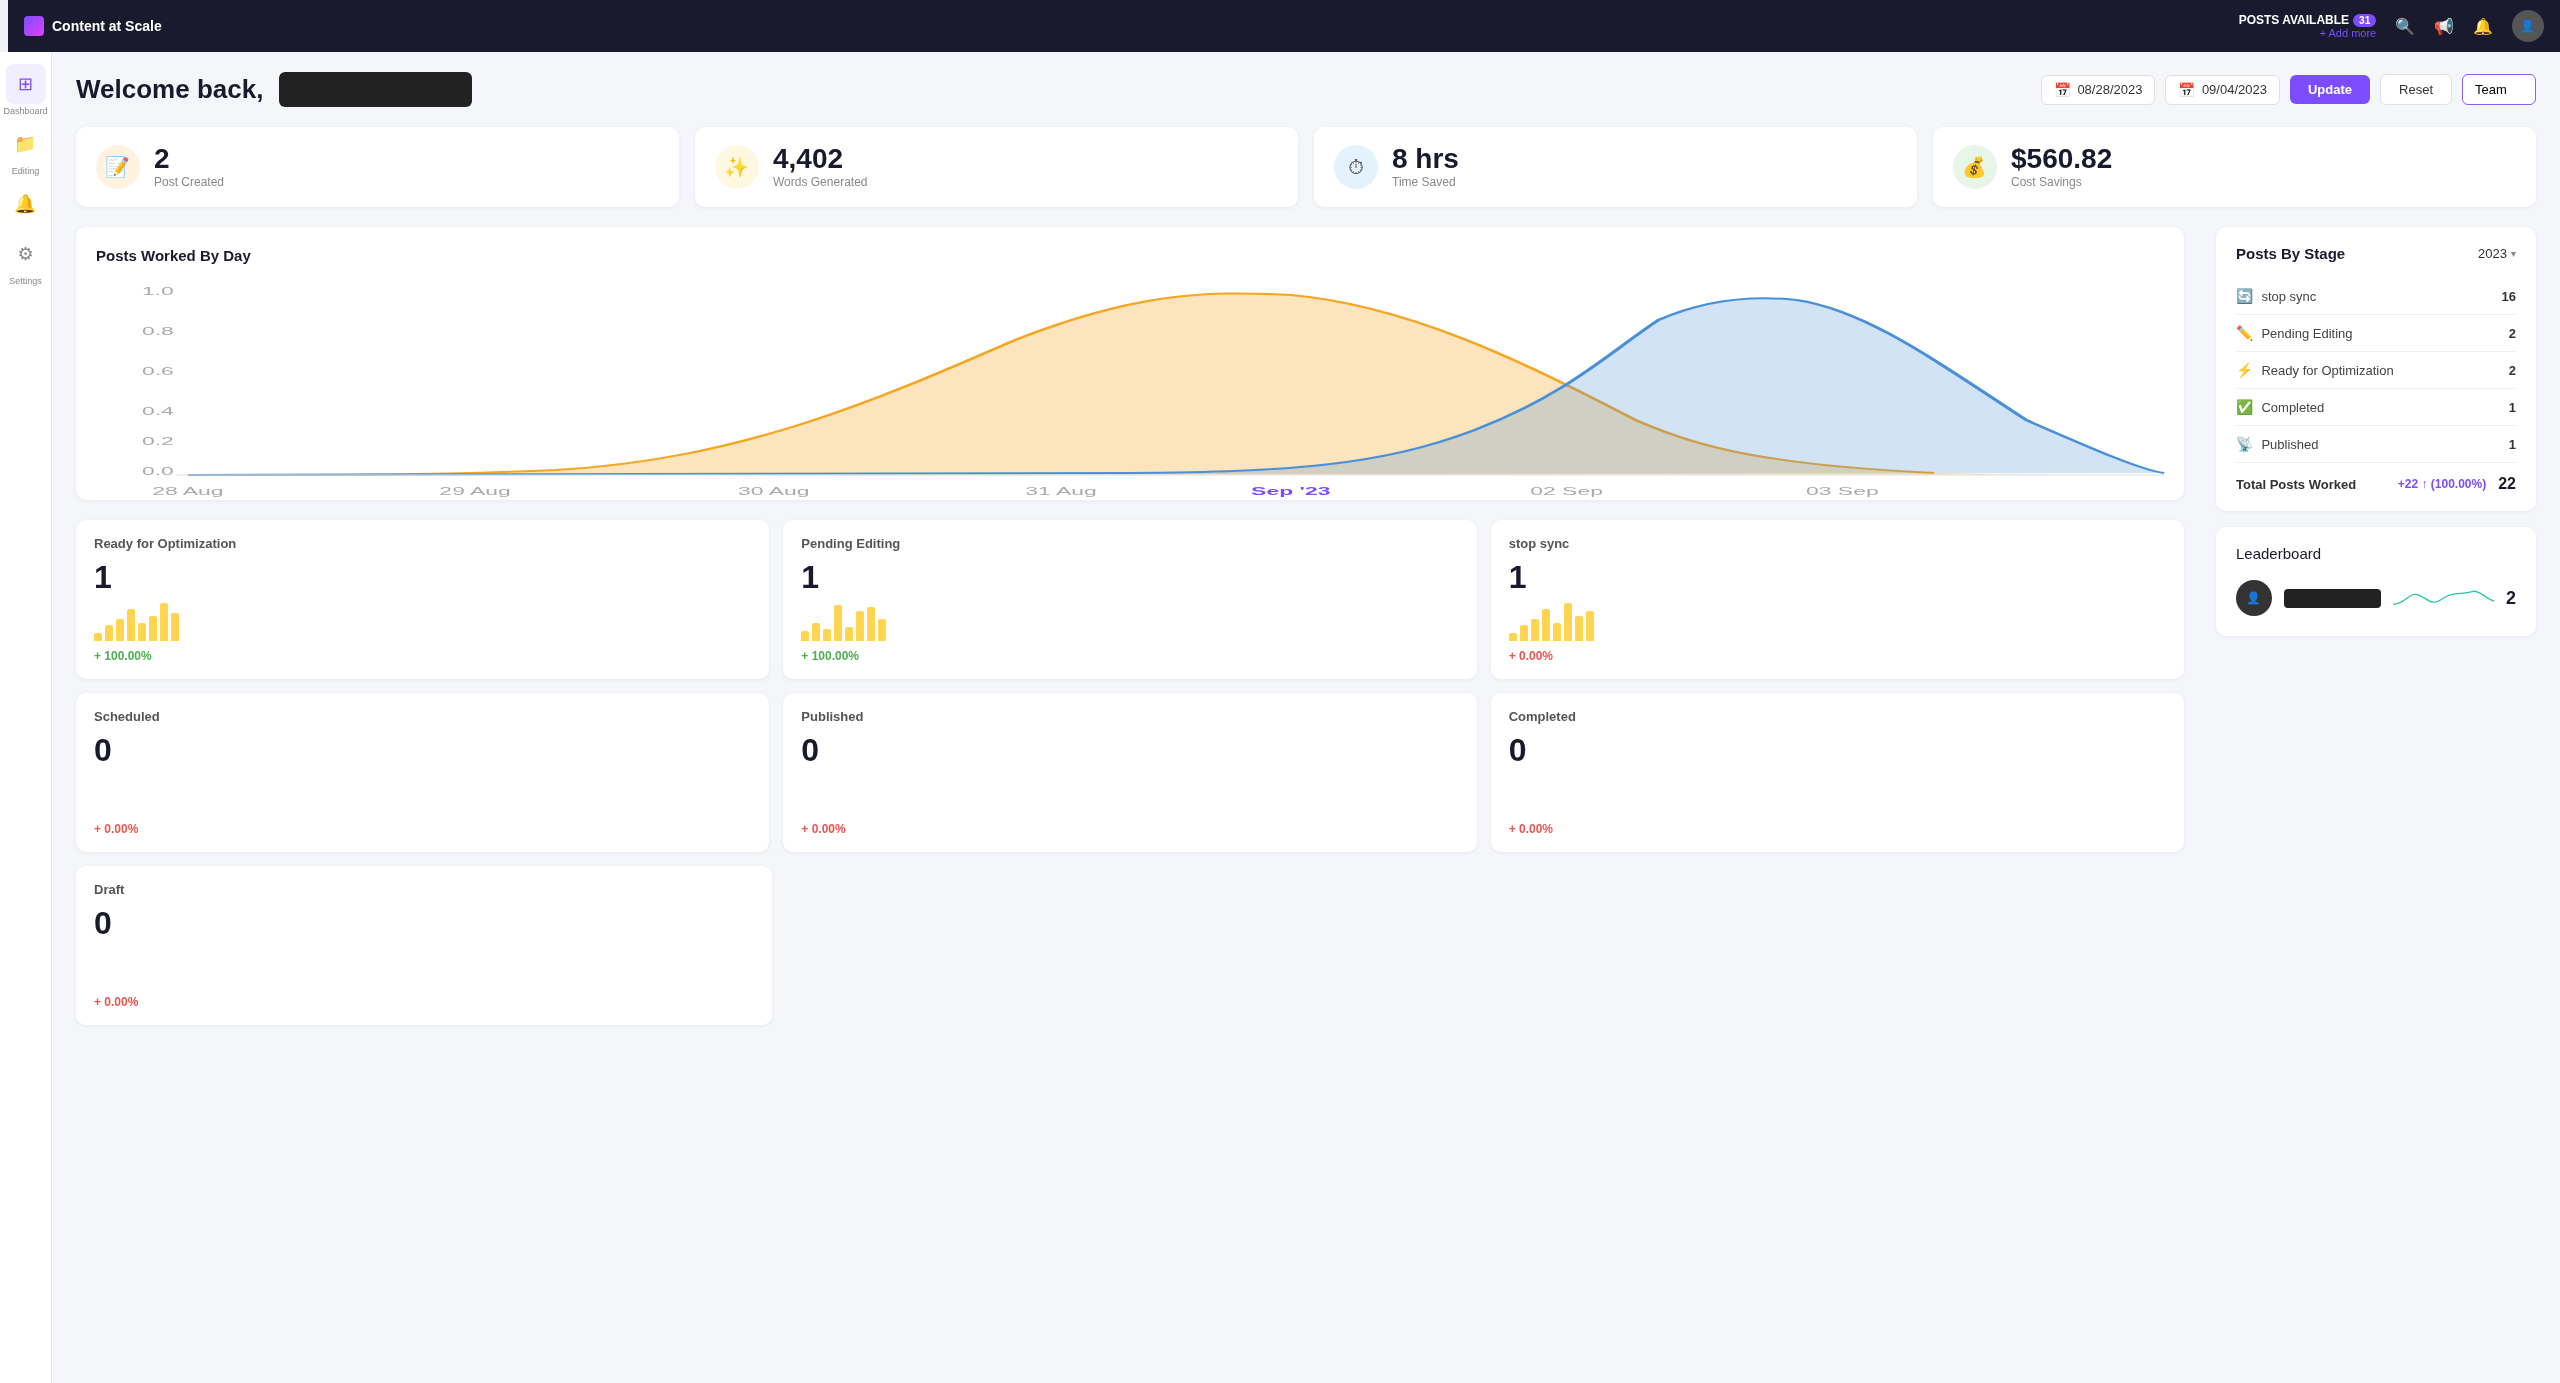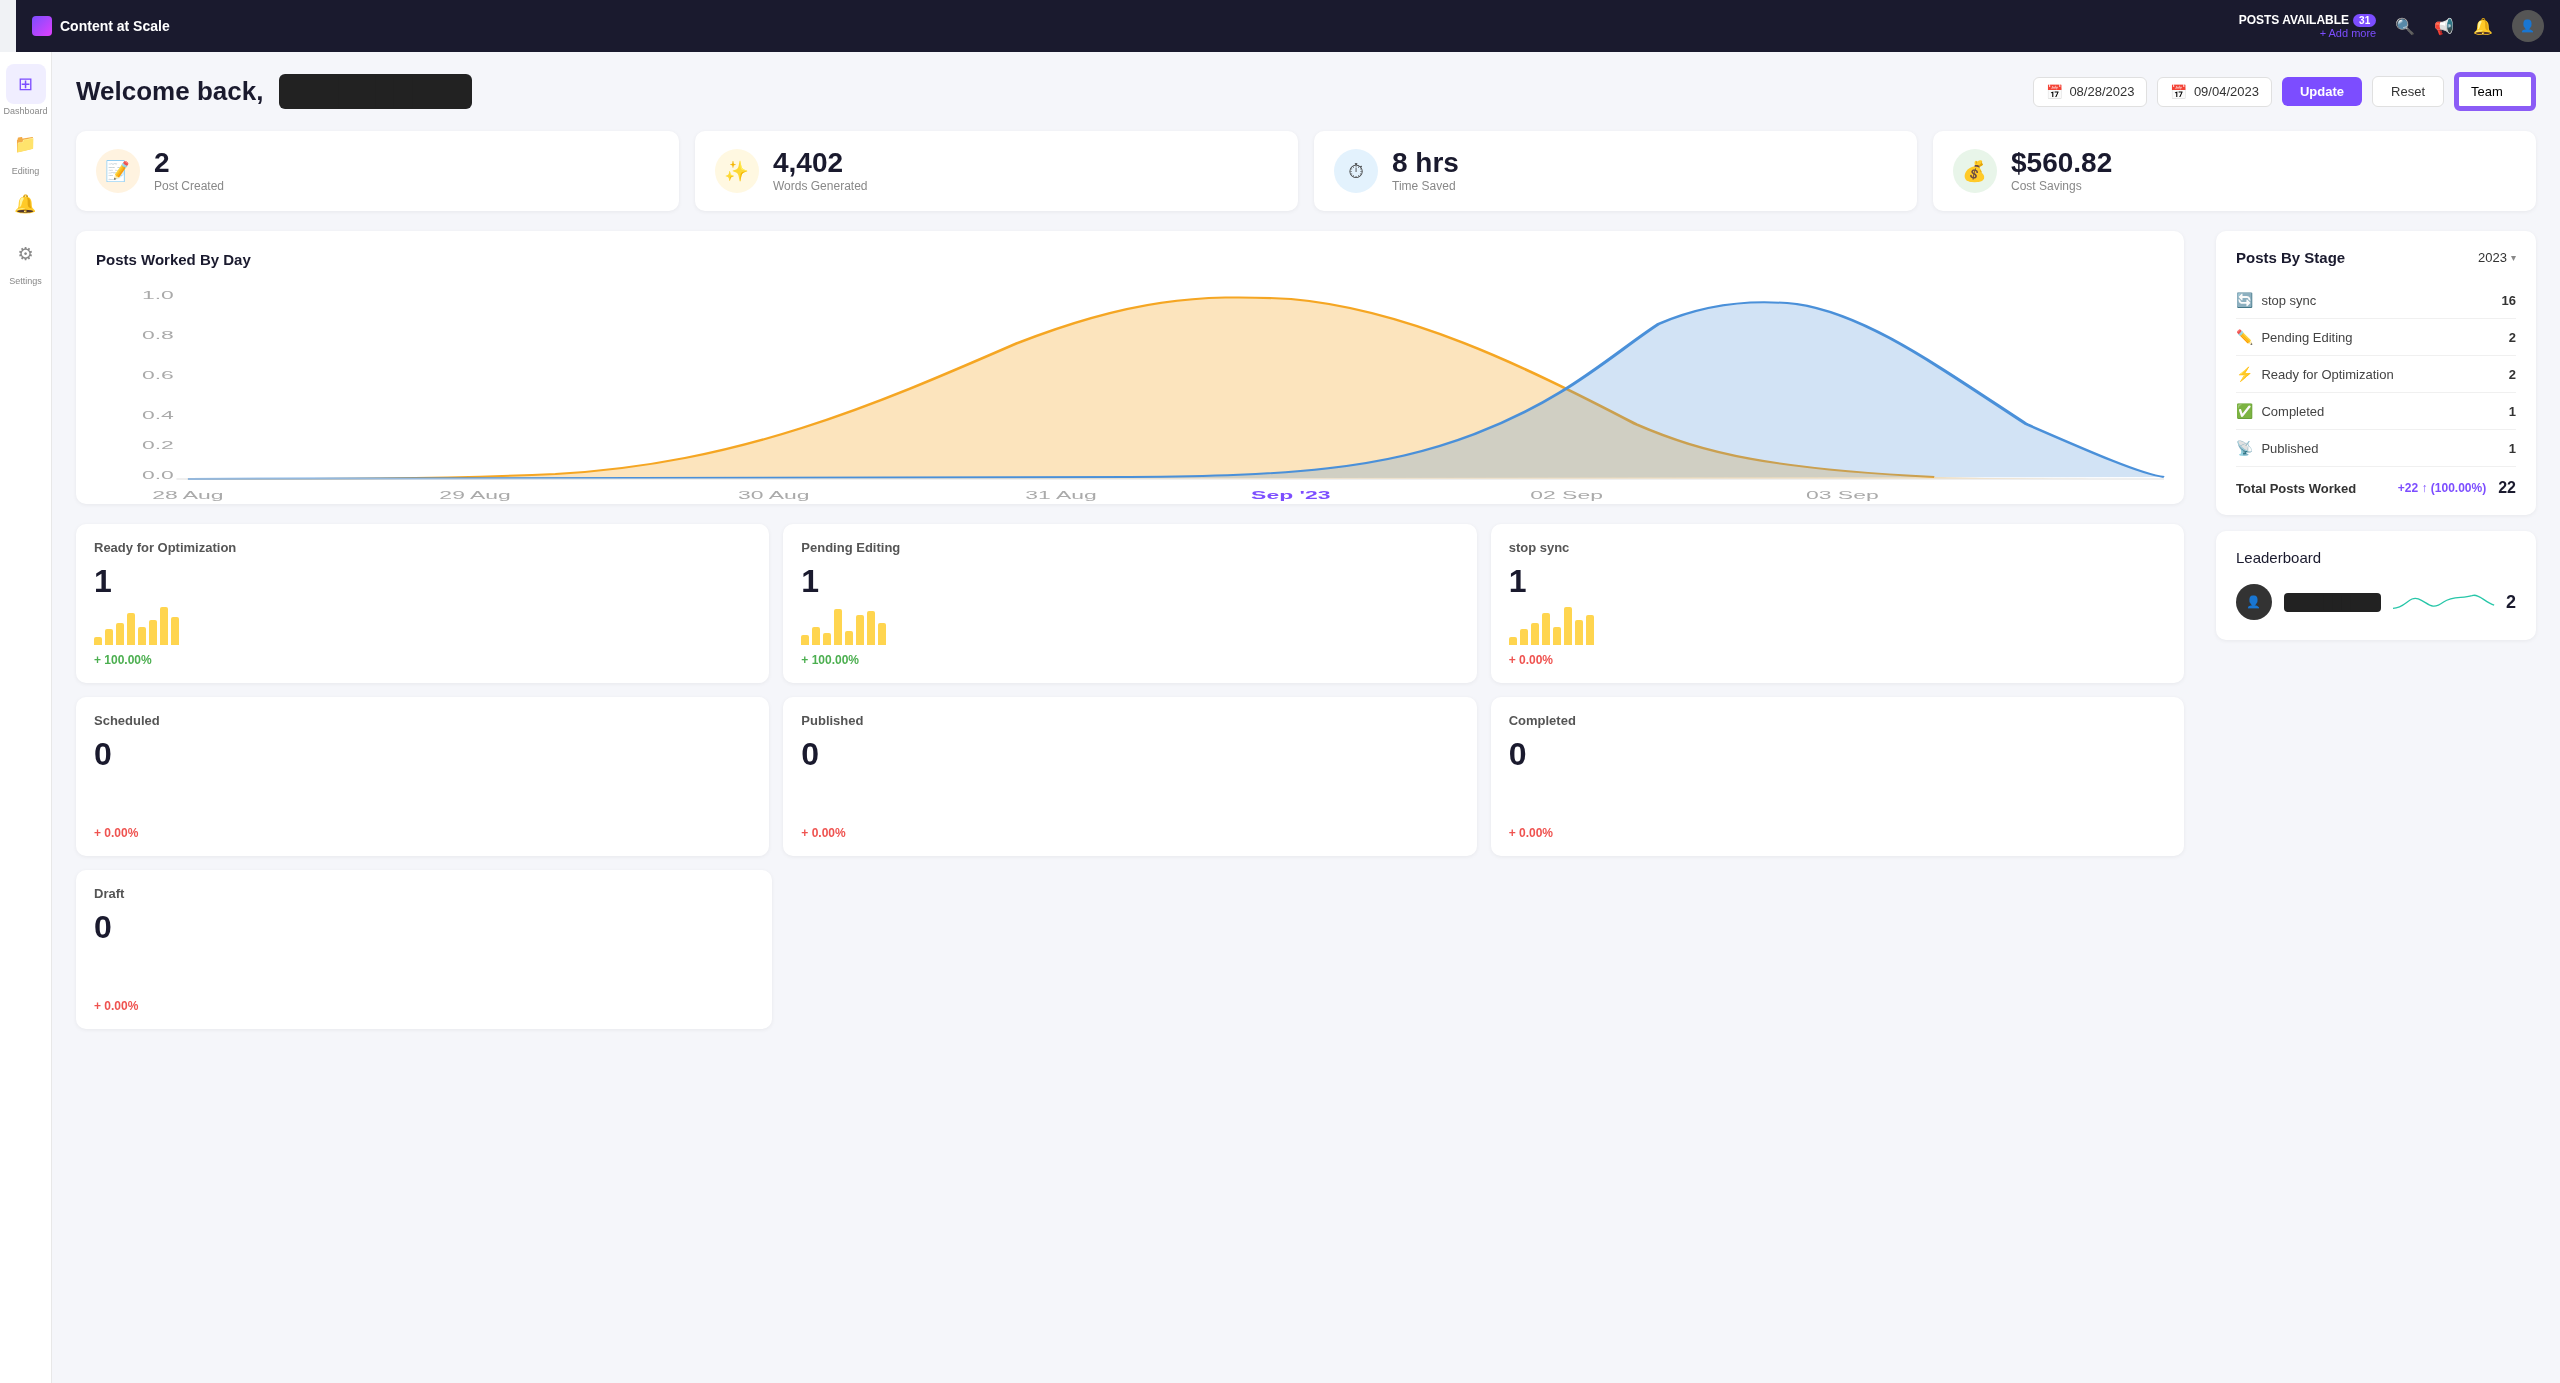--- a/index.html
+++ b/index.html
@@ -7,21 +7,21 @@
 
     
     .top-nav {
       background: #1a1a2e;
       height: 52px;
       display: flex;
       align-items: center;
       padding: 0 16px;
       justify-content: space-between;
       position: fixed;
-      top: 0; left: 16px; right: 0;
+      top: 0; left: 8px; right: 0;
       z-index: 100;
     }
     .top-nav-logo {
       display: flex;
       align-items: center;
       gap: 8px;
       color: white;
       font-size: 14px;
       font-weight: 600;
     }
@@ -160,21 +160,21 @@
       background: white;
       color: #333;
       border: 1px solid #e0e0e0;
       border-radius: 6px;
       padding: 7px 18px;
       font-size: 13px;
       cursor: pointer;
     }
     .team-select {
       background: white;
-      border: 5px solid #8b5cf6;
+      border: 1px solid #8b5cf6;
       border-radius: 6px;
       padding: 7px 28px 7px 12px;
       font-size: 13px;
       appearance: none;
       cursor: pointer;
     }
 
     
     .stats-grid {
       display: grid;

